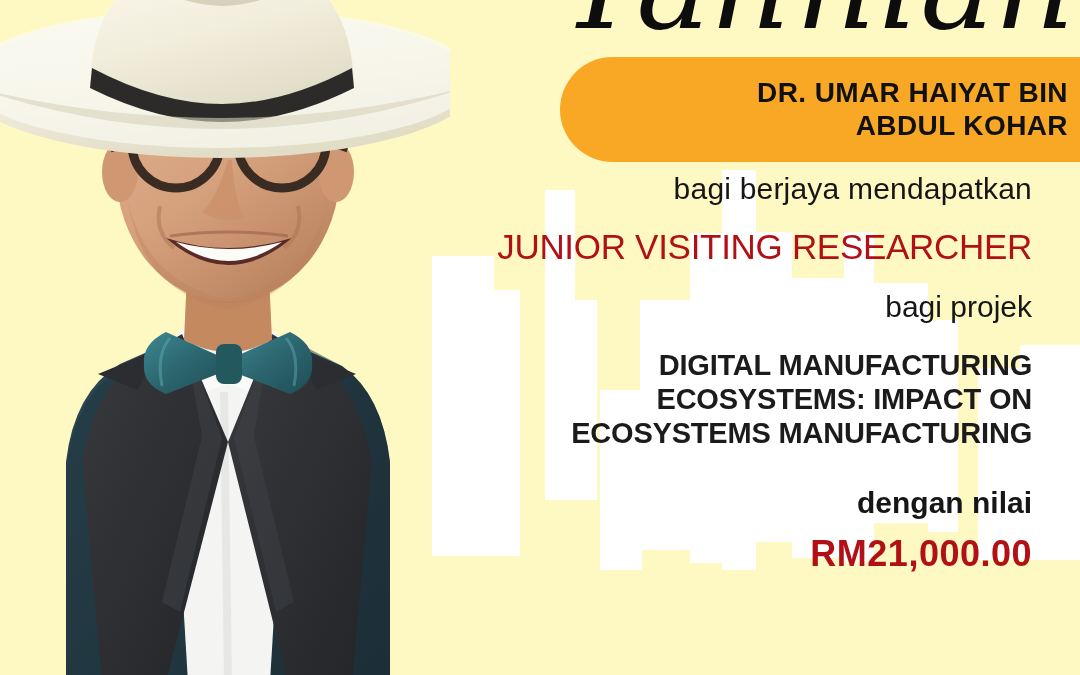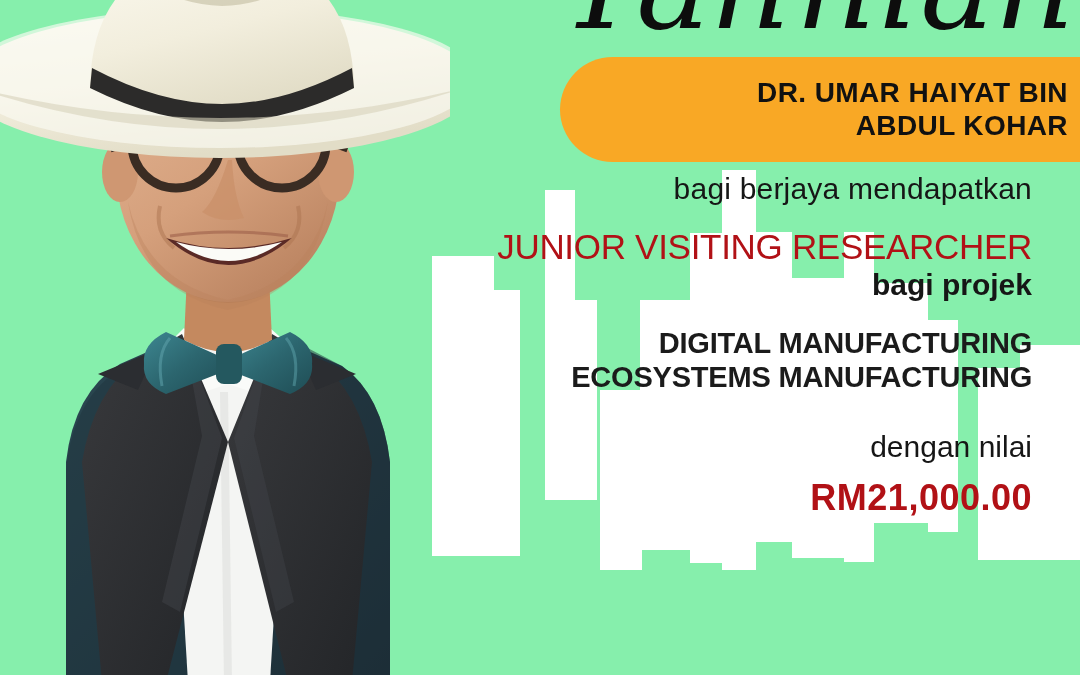--- a/index.html
+++ b/index.html
@@ -7,21 +7,21 @@
   html,body{ background:#ffffff; }
   body{
     font-family:"Liberation Sans", sans-serif;
     width:1080px; height:675px;
     overflow:hidden; position:relative;
   }
 
   .poster{
     position:relative;
     width:1080px; height:675px;
-    background:#86efac;
+    background:#fef9c3;
     overflow:hidden;
   }
 
   
   .skyline{
     position:absolute; inset:0;
     z-index:0;
     pointer-events:none;
   }
   .bldg{ position:absolute; background:#ffffff; }
@@ -97,38 +97,39 @@
   .award{
     margin-top:20px;
     font-size:35px;
     font-weight:normal;
     color:#b11116;
     letter-spacing:-.3px;
     line-height:1.1;
     white-space:nowrap;
   }
   .sub{
+    margin-top:22px;
     font-size:30px;
     color:#161616;
-    font-weight:700;
+    font-weight:400;
     line-height:1.25;
   }
   .project-title{
     margin-top:22px;
     font-size:29px;
     font-weight:bold;
     color:#1b1b1b;
     line-height:1.18;
     letter-spacing:-.2px;
   }
   .value-label{
     margin-top:36px;
     font-size:30px;
     color:#161616;
-    font-weight:400;
+    font-weight:700;
   }
   .amount{
     margin-top:16px;
     font-size:36px;
     font-weight:bold;
     color:#b11116;
     letter-spacing:.5px;
     line-height:1;
   }
 </style>
@@ -282,20 +283,21 @@
     <div class="name-line">ABDUL KOHAR</div>
   </div>
 
   <div class="copy">
     <div class="lead">bagi berjaya mendapatkan</div>
     <div class="award">JUNIOR VISITING RESEARCHER</div>
     <div class="sub">bagi projek</div>
 
     <div class="project-title">
       <div>DIGITAL MANUFACTURING</div>
+      <div>ECOSYSTEMS: IMPACT ON</div>
       <div>ECOSYSTEMS MANUFACTURING</div>
     </div>
 
     <div class="value-label">dengan nilai</div>
     <div class="amount">RM21,000.00</div>
   </div>
 
 </div>
 
 </body></html>

